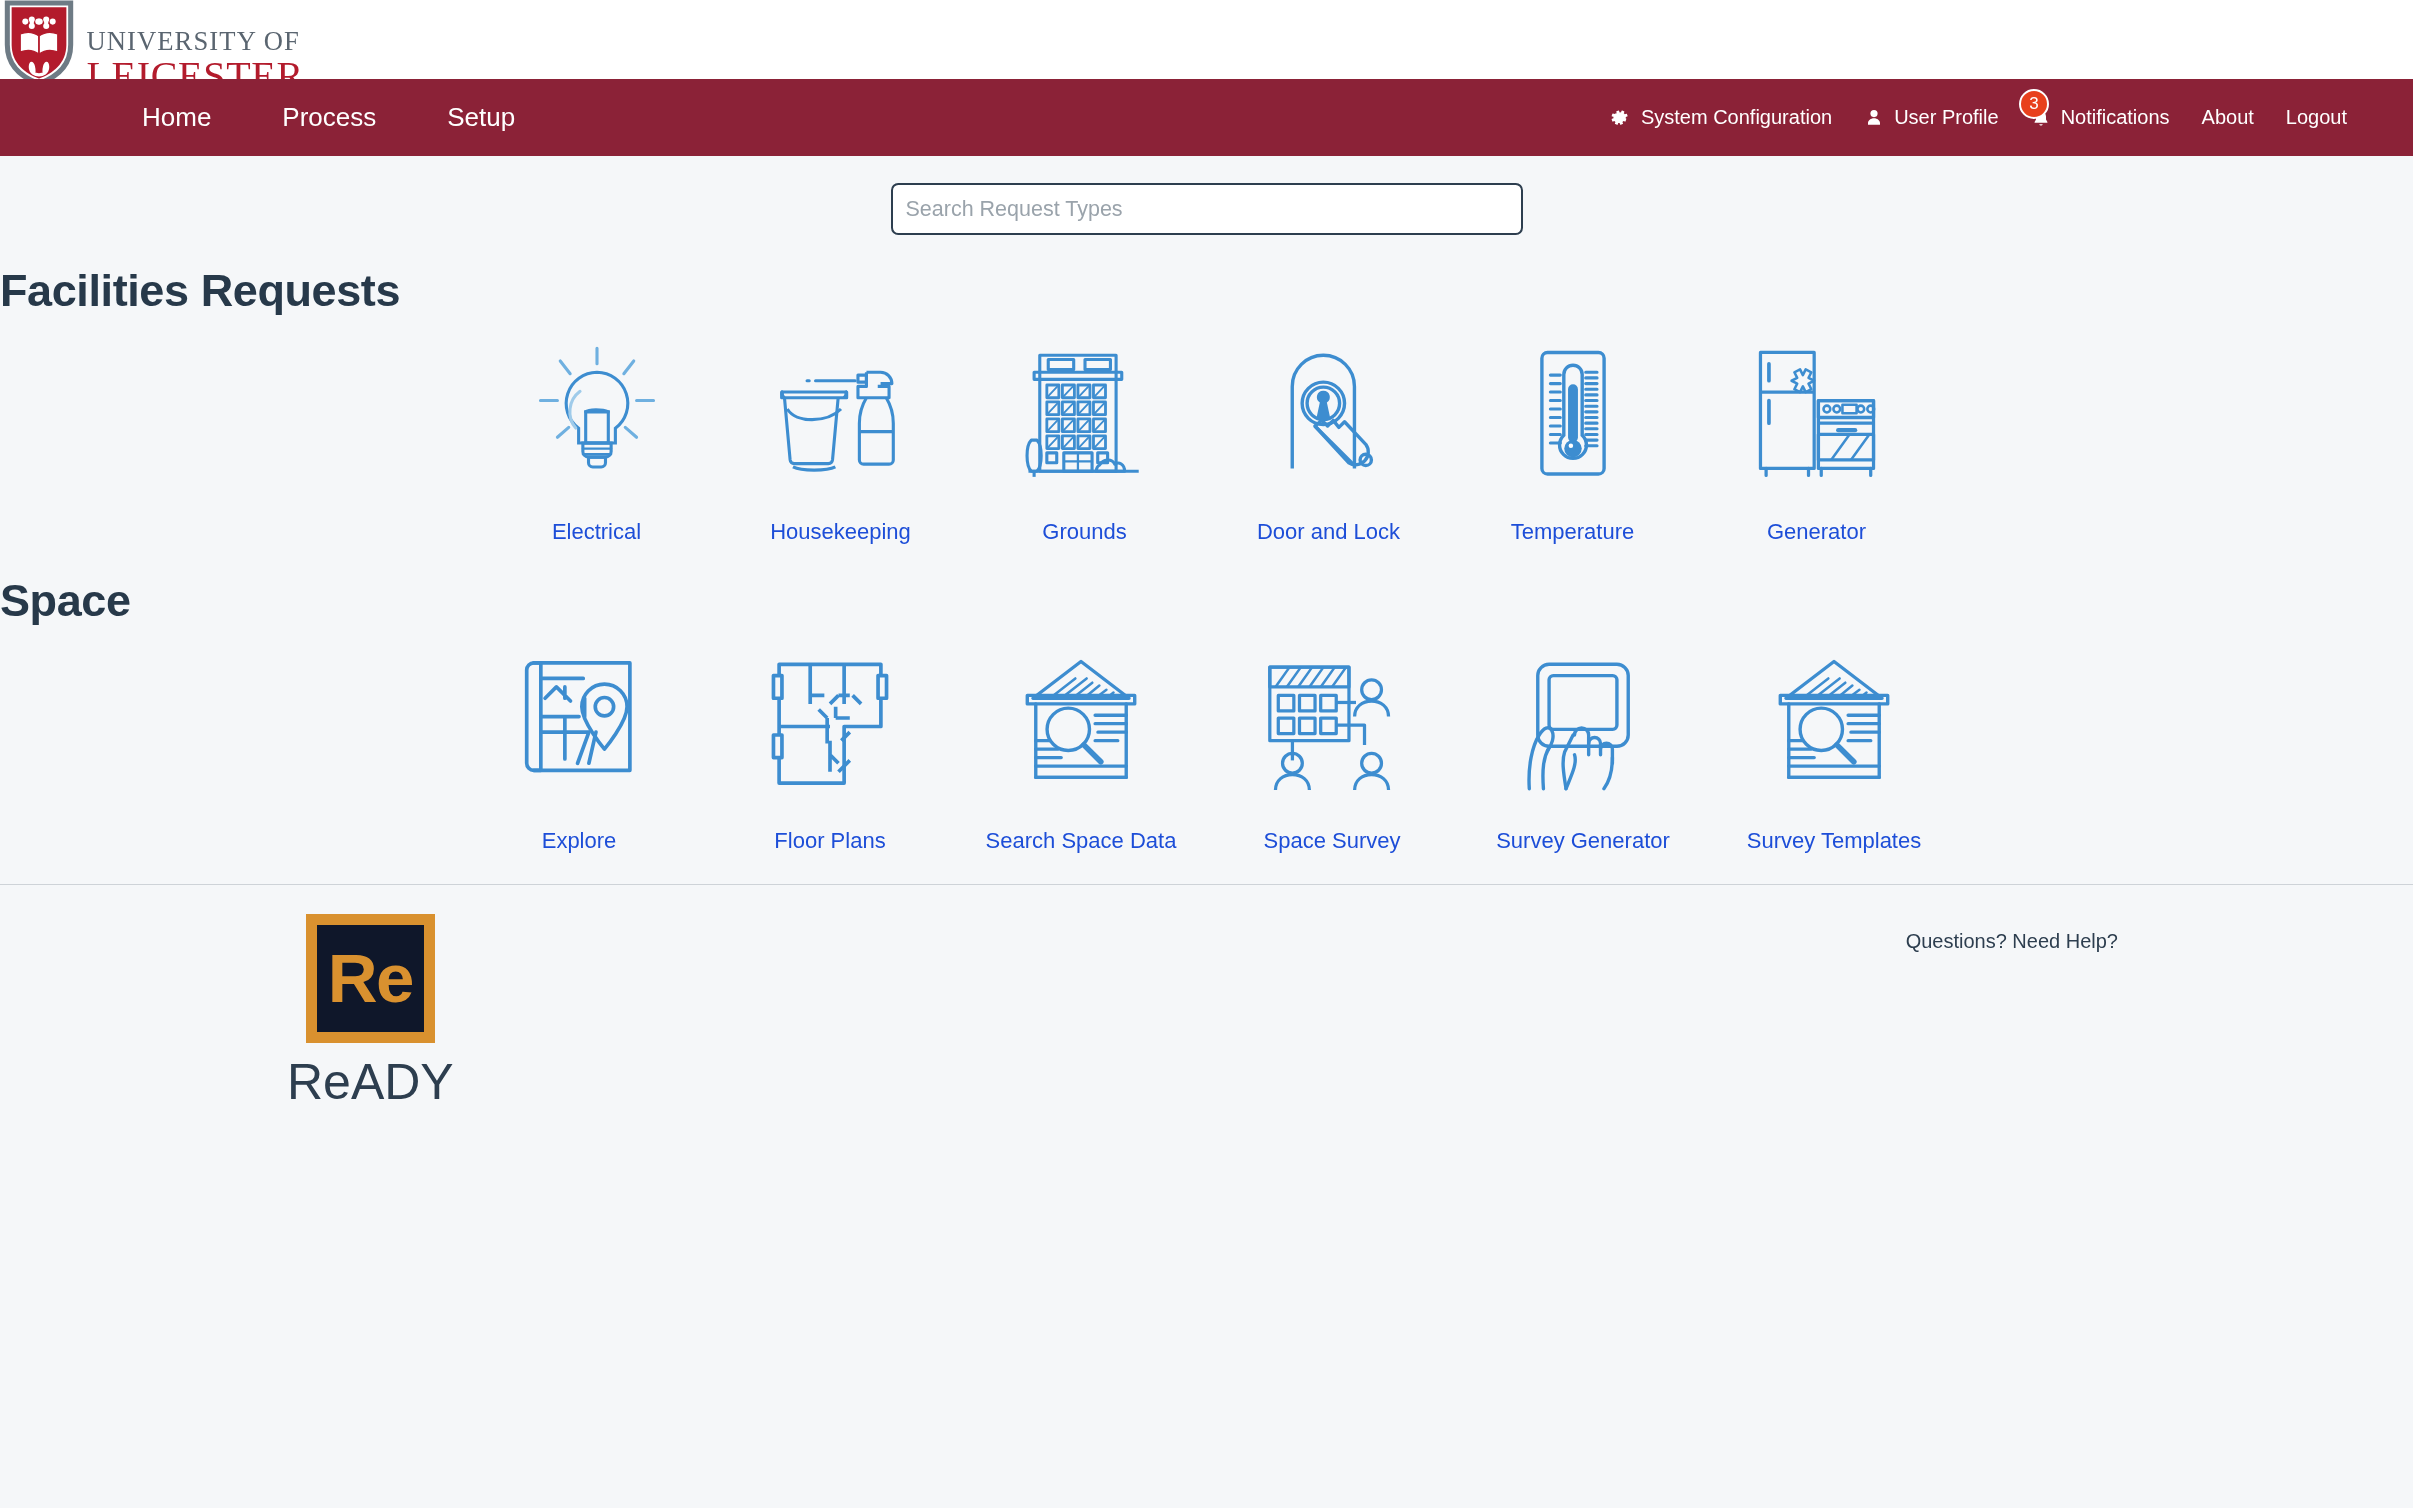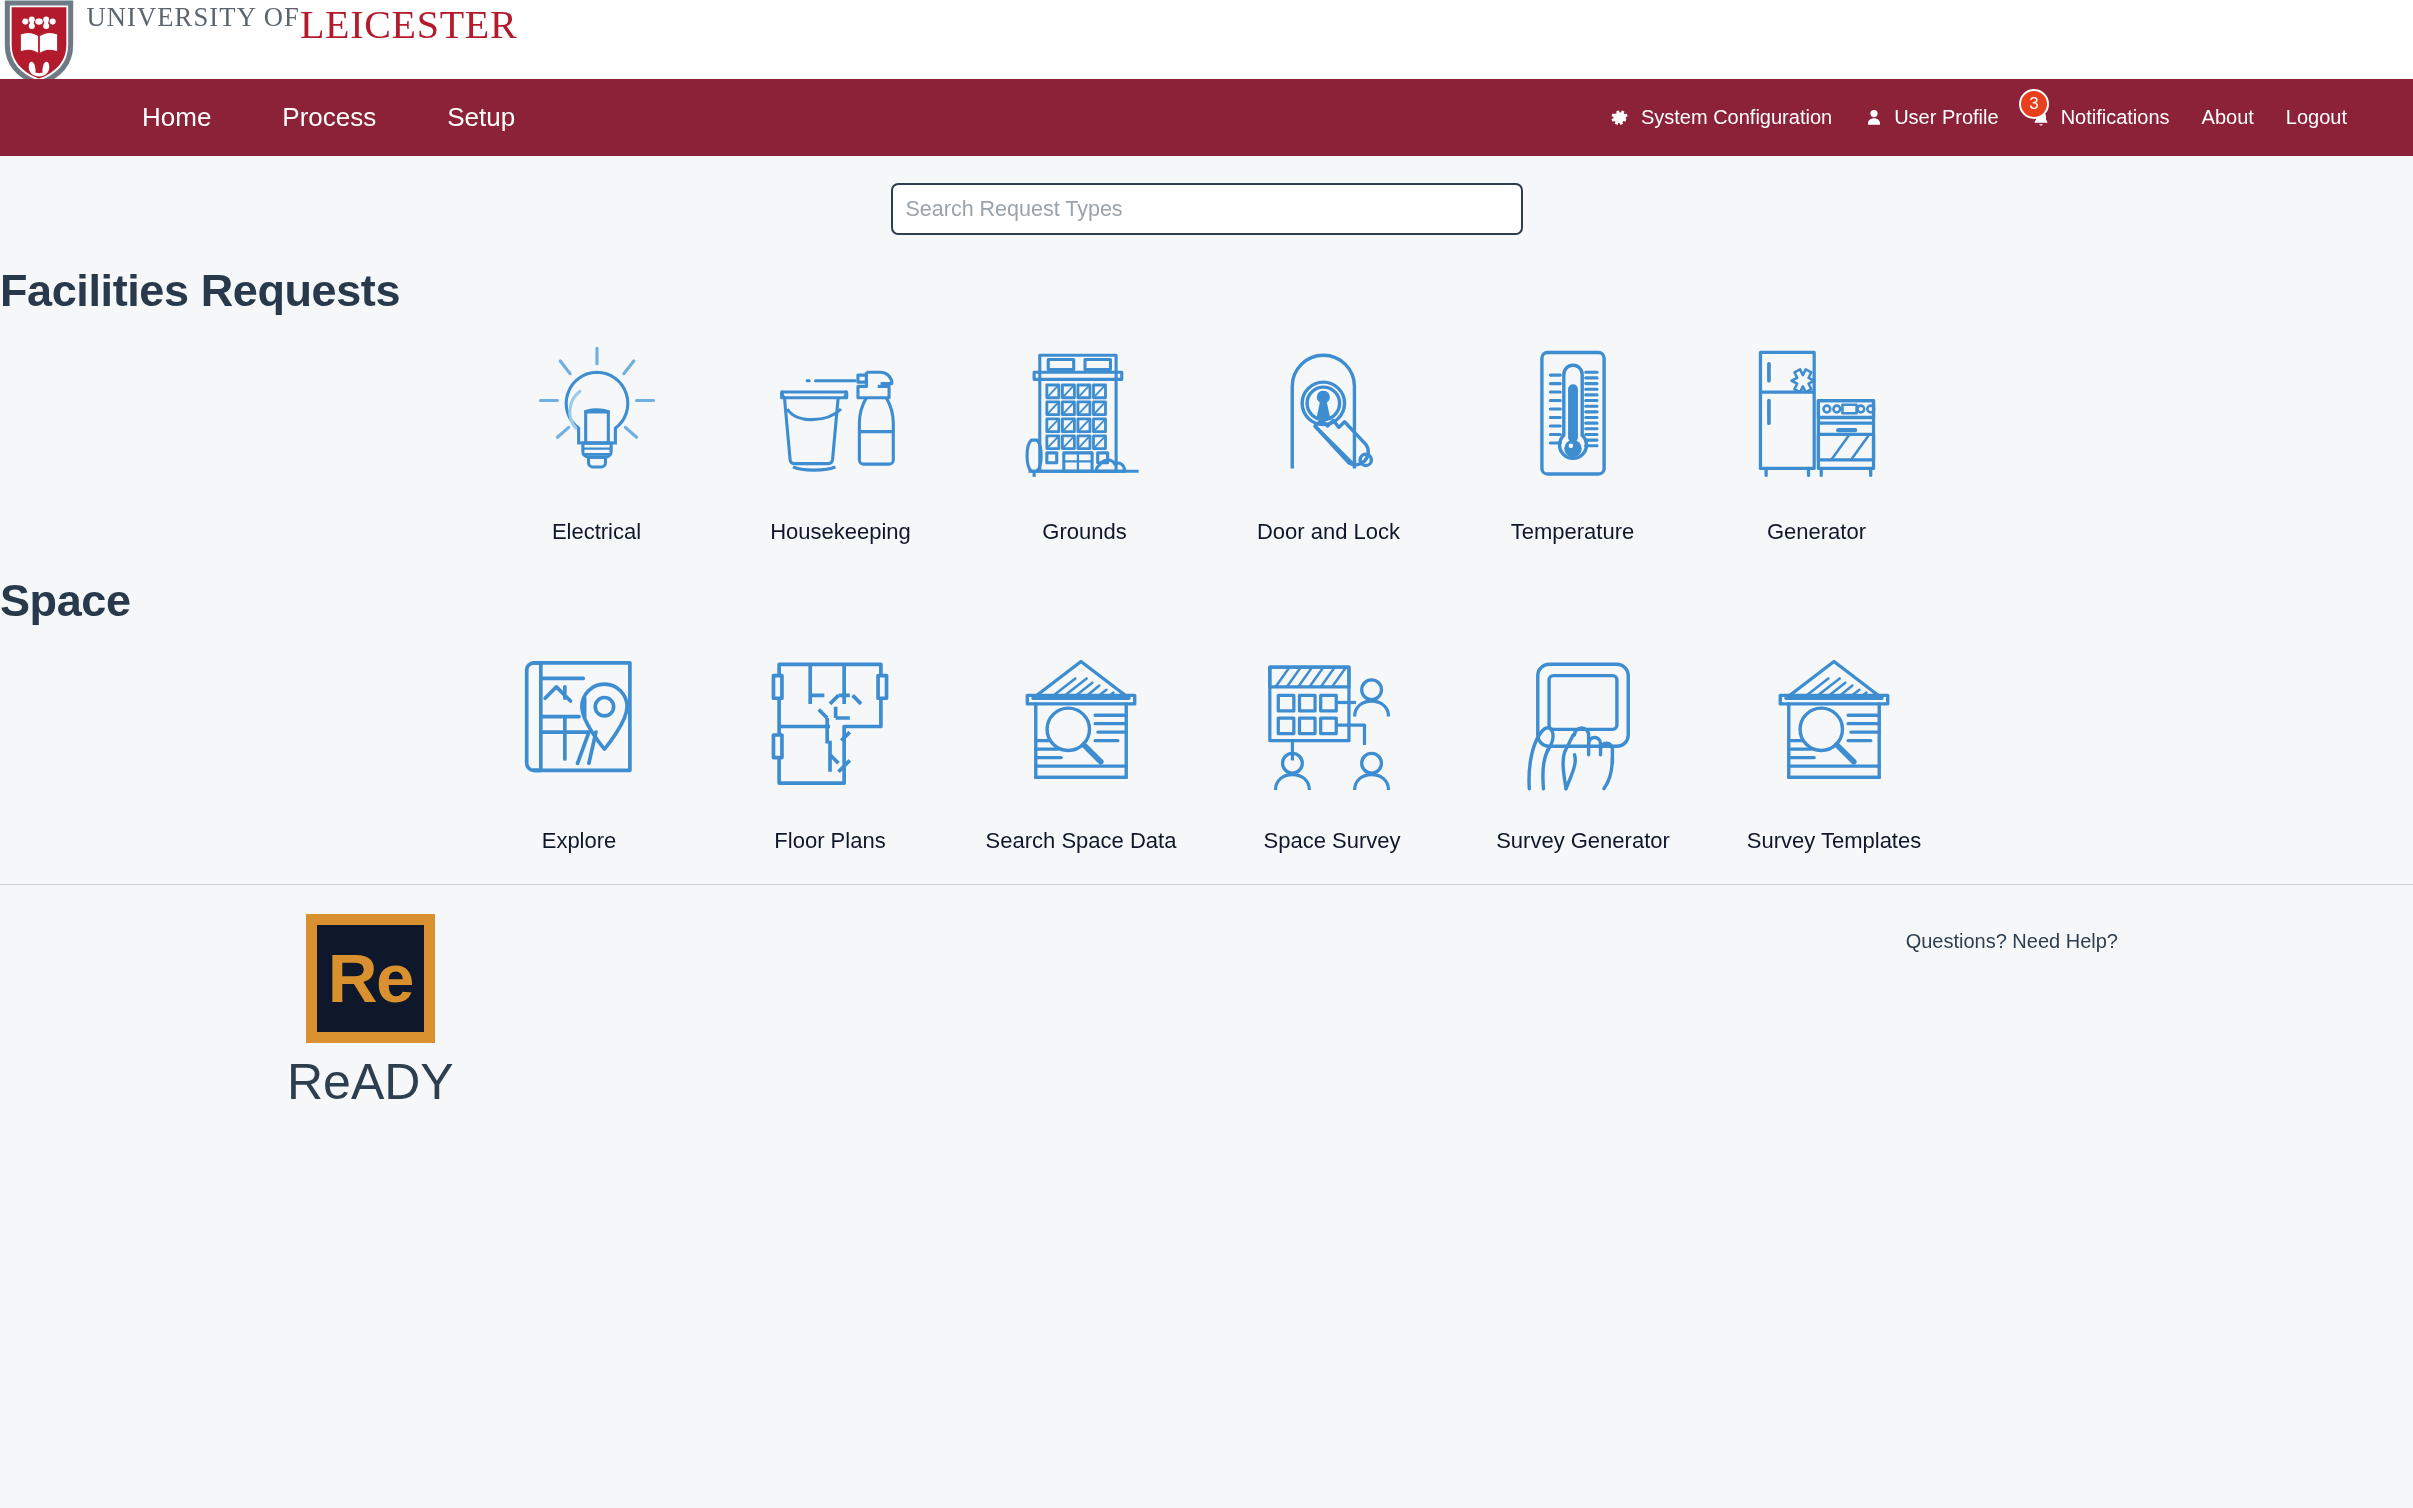--- a/index.html
+++ b/index.html
@@ -14,22 +14,23 @@
   .logo-bar {
     height: 79px;
     background: #ffffff;
     display: flex;
     align-items: flex-start;
     padding-left: 0px;
   }
   .crest { width: 72px; height: 85px; display:block; margin-left: 2.9px; }
   .wordmark {
     margin-left: 11.5px;
-    margin-top: 4px;
-    display: flex;
+    margin-top: 28px;
+    display: flex;
+    flex-direction: column;
     line-height: 1;
   }
   .wordmark .l1 {
     font-family: "Liberation Serif", serif;
     font-size: 26.6px;
     letter-spacing: 1.1px;
     color: #5a6570;
   }
   .wordmark .l2 {
     font-family: "Liberation Serif", serif;
@@ -134,21 +135,21 @@
   }
   .tile .glyph {
     height: 154px;
     display: flex;
     align-items: center;
     justify-content: center;
   }
   .tile .tlabel {
     margin-top: 24.4px;
     font-size: 22px;
-    color: #0f172a;
+    color: #1d4ed8;
     text-align: center;
     white-space: nowrap;
   }
   .tiles.space-row .tile { width: 251px; }
 
   
   .divider {
     margin-top: 30px;
     border-top: 1.4px solid #ced3d8;
     width: 100%;

